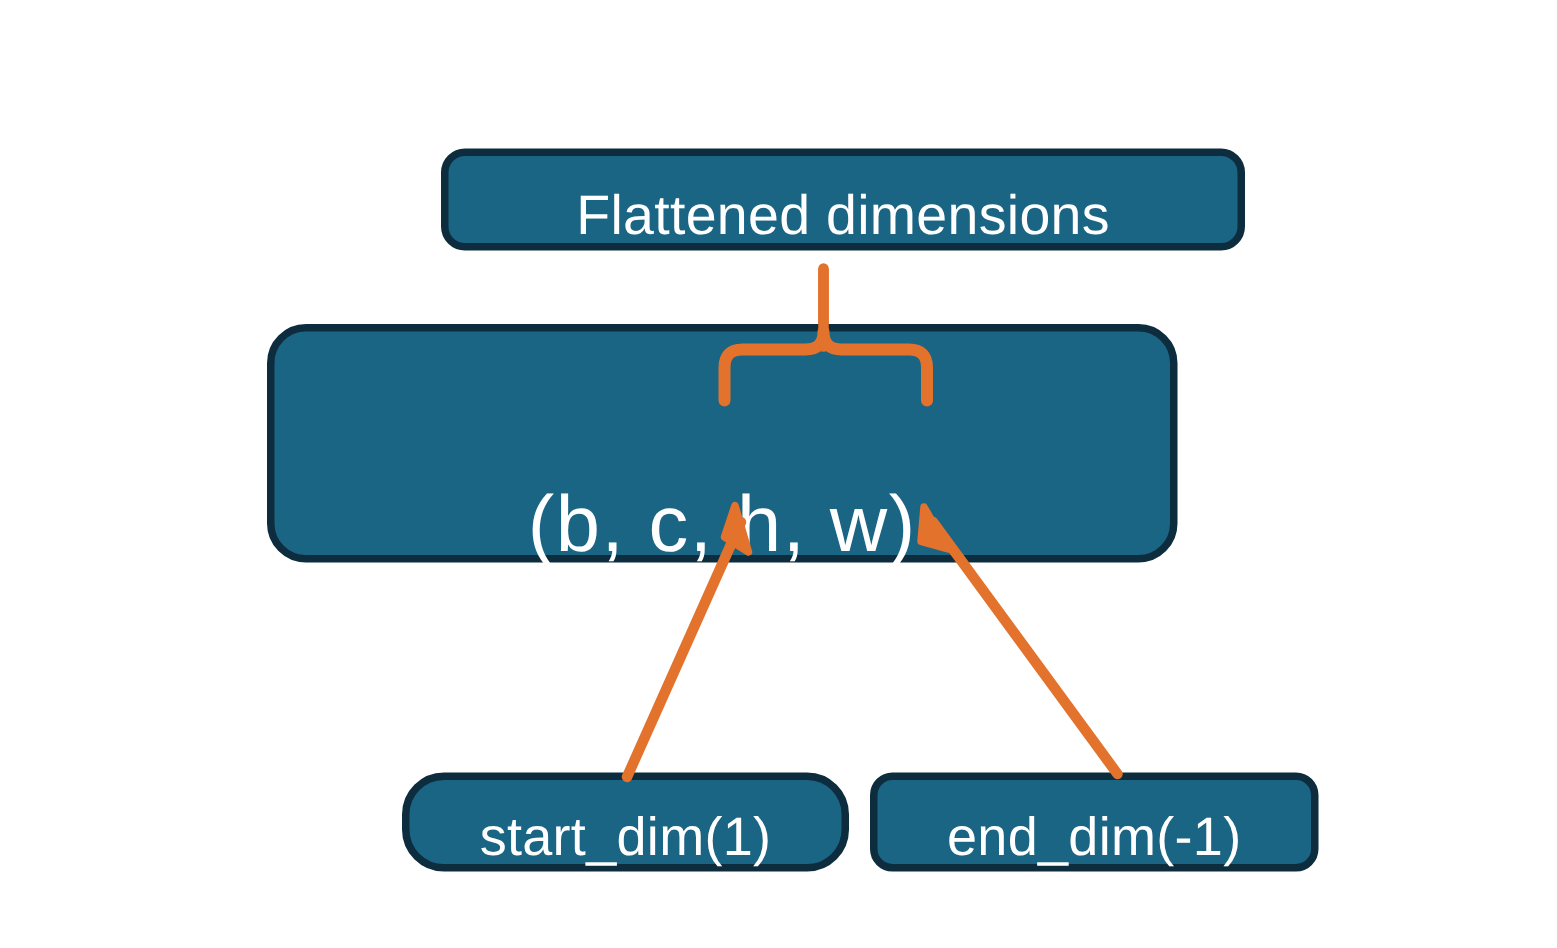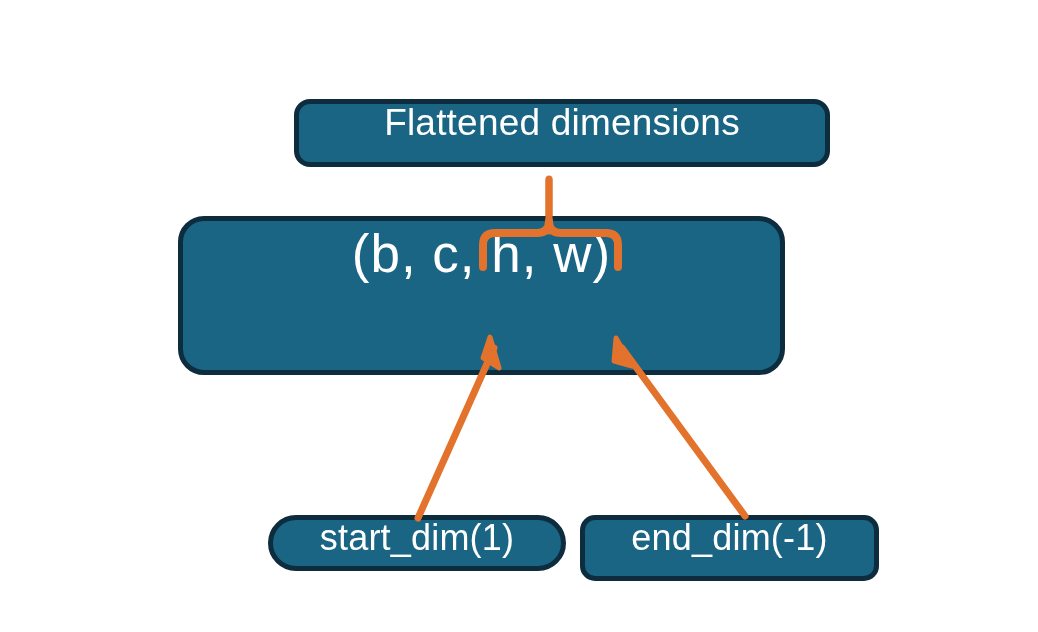--- a/index.html
+++ b/index.html
@@ -17,21 +17,21 @@
     background: #ffffff;
     overflow: hidden;
   }
   .node {
     position: absolute;
     box-sizing: border-box;
     background: #1A6484;
     border: 5px solid #0D2C3E;
     border-radius: 18px;
     display: flex;
-    align-items: flex-start;
+    align-items: flex-end;
     justify-content: center;
     color: #ffffff;
     font-weight: 400;
     letter-spacing: 0.2px;
     text-align: center;
     line-height: 1;
     z-index: 2;
   }
   #node-flattened {
     left: 294px;
@@ -51,21 +51,21 @@
   }
   #node-shape .shape-text {
     position: relative;
     top: 6px;
     letter-spacing: 1px;
   }
   #node-start {
     left: 268px;
     top: 515px;
     width: 298px;
-    height: 56px;
+    height: 66px;
     font-size: 36px;
     border-radius: 28px;
   }
   #node-end {
     left: 580px;
     top: 515px;
     width: 299px;
     height: 66px;
     font-size: 36px;
     border-radius: 15px;

